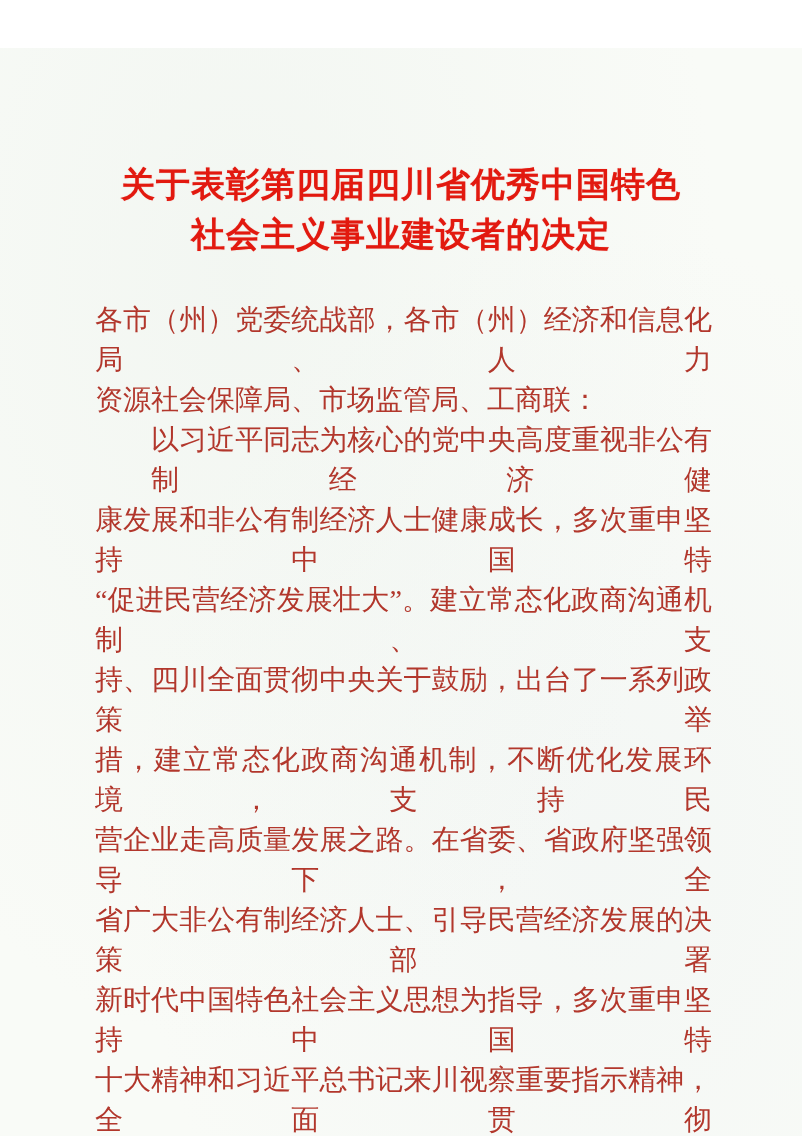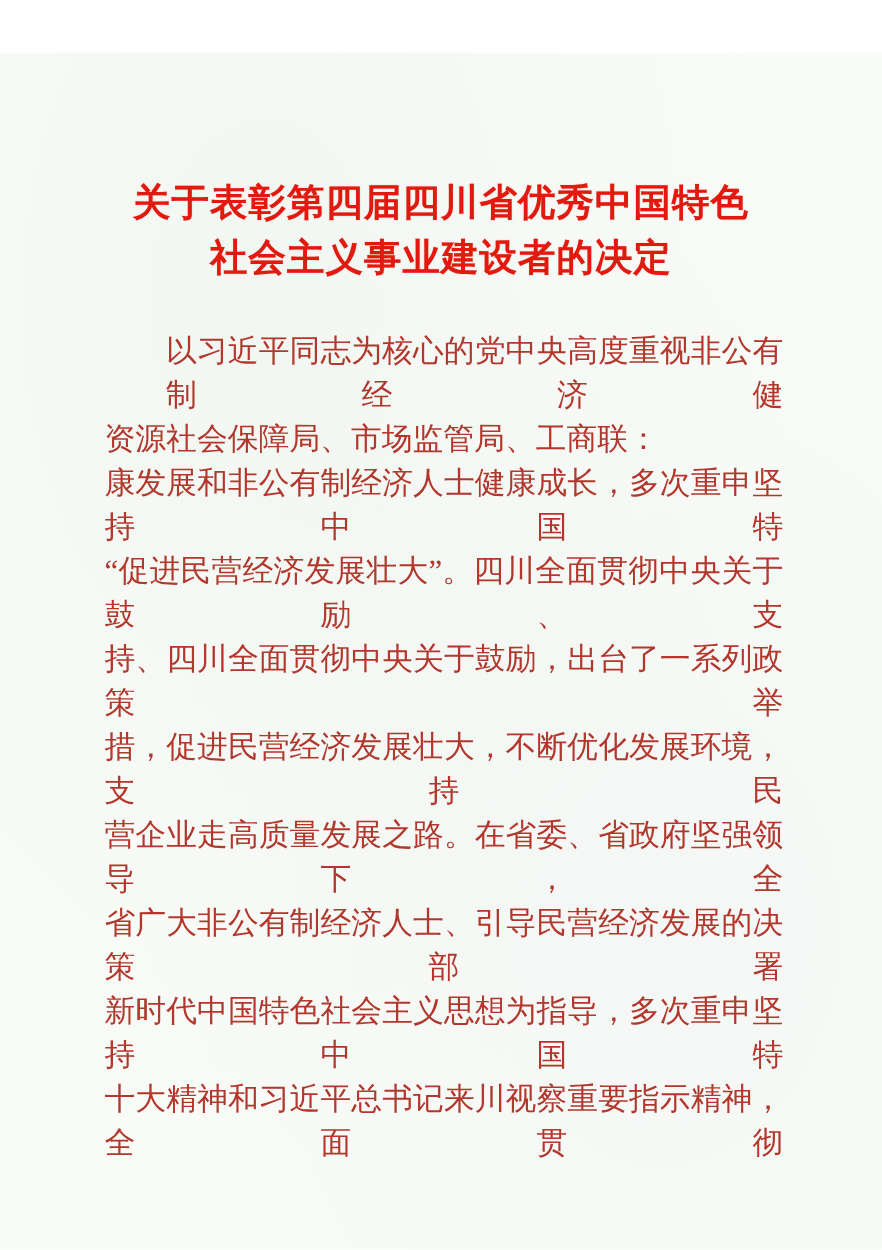--- a/index.html
+++ b/index.html
@@ -55,26 +55,27 @@
 </head>
 <body>
 
 <div class="page">
   <h1 class="title">
     <span class="title-line">关于表彰第四届四川省优秀中国特色</span>
     <span class="title-line">社会主义事业建设者的决定</span>
   </h1>
 
   <div class="body" id="body-lines">
+      <div class="line stretch">各市（州）党委统战部，各市（州）经济和信息化局、人力</div>
+      <div class="line">资源社会保障局、市场监管局、工商联：</div>
       <div class="line indent stretch">以习近平同志为核心的党中央高度重视非公有制经济健</div>
-      <div class="line">资源社会保障局、市场监管局、工商联：</div>
       <div class="line stretch">康发展和非公有制经济人士健康成长，多次重申坚持中国特</div>
-      <div class="line stretch">“促进民营经济发展壮大”。四川全面贯彻中央关于鼓励、支</div>
+      <div class="line stretch">“促进民营经济发展壮大”。建立常态化政商沟通机制、支</div>
       <div class="line stretch">持、四川全面贯彻中央关于鼓励，出台了一系列政策举</div>
-      <div class="line stretch">措，促进民营经济发展壮大，不断优化发展环境，支持民</div>
+      <div class="line stretch">措，建立常态化政商沟通机制，不断优化发展环境，支持民</div>
       <div class="line stretch">营企业走高质量发展之路。在省委、省政府坚强领导下，全</div>
       <div class="line stretch">省广大非公有制经济人士、引导民营经济发展的决策部署</div>
       <div class="line stretch">新时代中国特色社会主义思想为指导，多次重申坚持中国特</div>
       <div class="line stretch">十大精神和习近平总书记来川视察重要指示精神，全面贯彻</div>
     </div>
 
   <div class="page-number">1</div>
 </div>
 
 </body></html>

